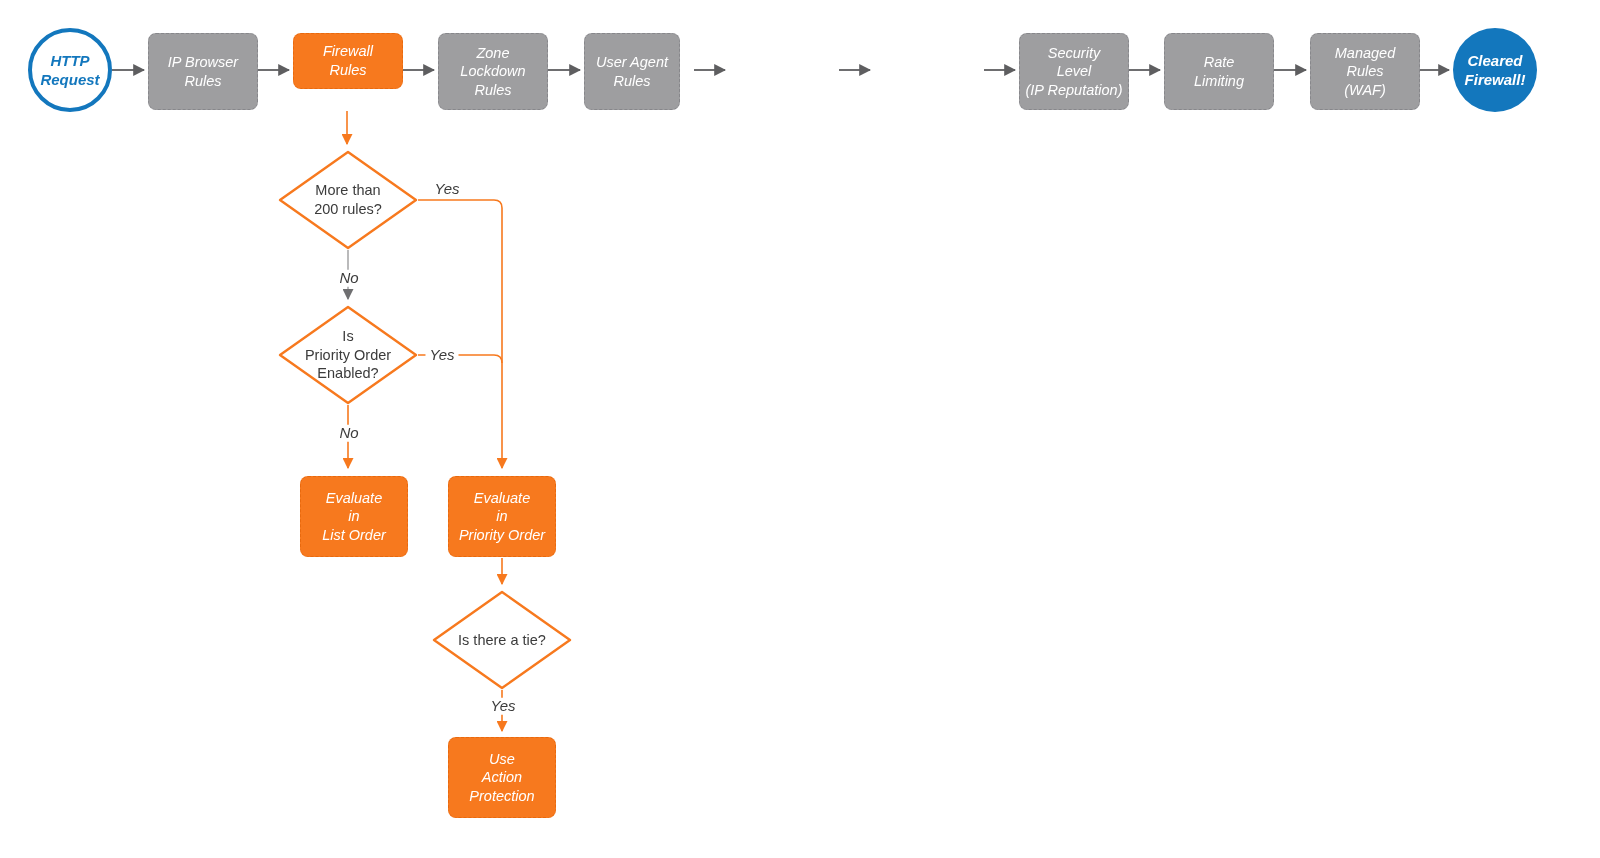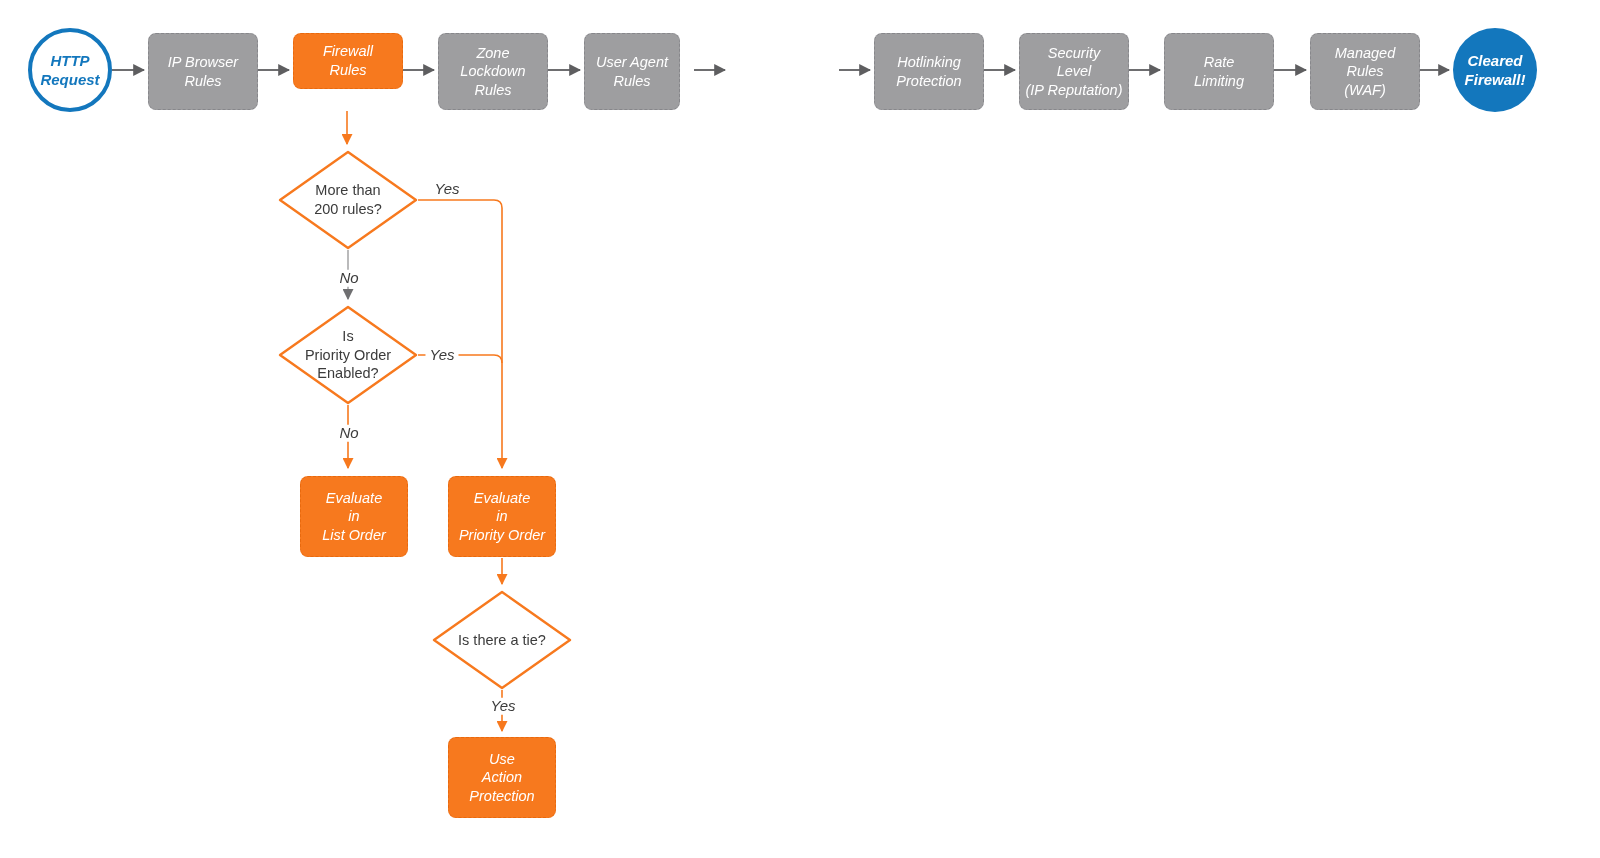--- a/index.html
+++ b/index.html
@@ -132,22 +132,20 @@
 Rules</div>
 
   <div class="node box gray" style="left:438px; top:33px; width:110px; height:77px;">Zone
 Lockdown
 Rules</div>
 
   <div class="node box gray" style="left:584px; top:33px; width:96px; height:77px;">User Agent
 Rules</div>
 
 
-  <div class="node box gray" style="left:874px; top:33px; width:110px; height:77px;">Hotlinking
-Protection</div>
 
   <div class="node box gray" style="left:1019px; top:33px; width:110px; height:77px;">Security
 Level
 (IP Reputation)</div>
 
   <div class="node box gray" style="left:1164px; top:33px; width:110px; height:77px;">Rate
 Limiting</div>
 
   <div class="node box gray" style="left:1310px; top:33px; width:110px; height:77px;">Managed
 Rules

